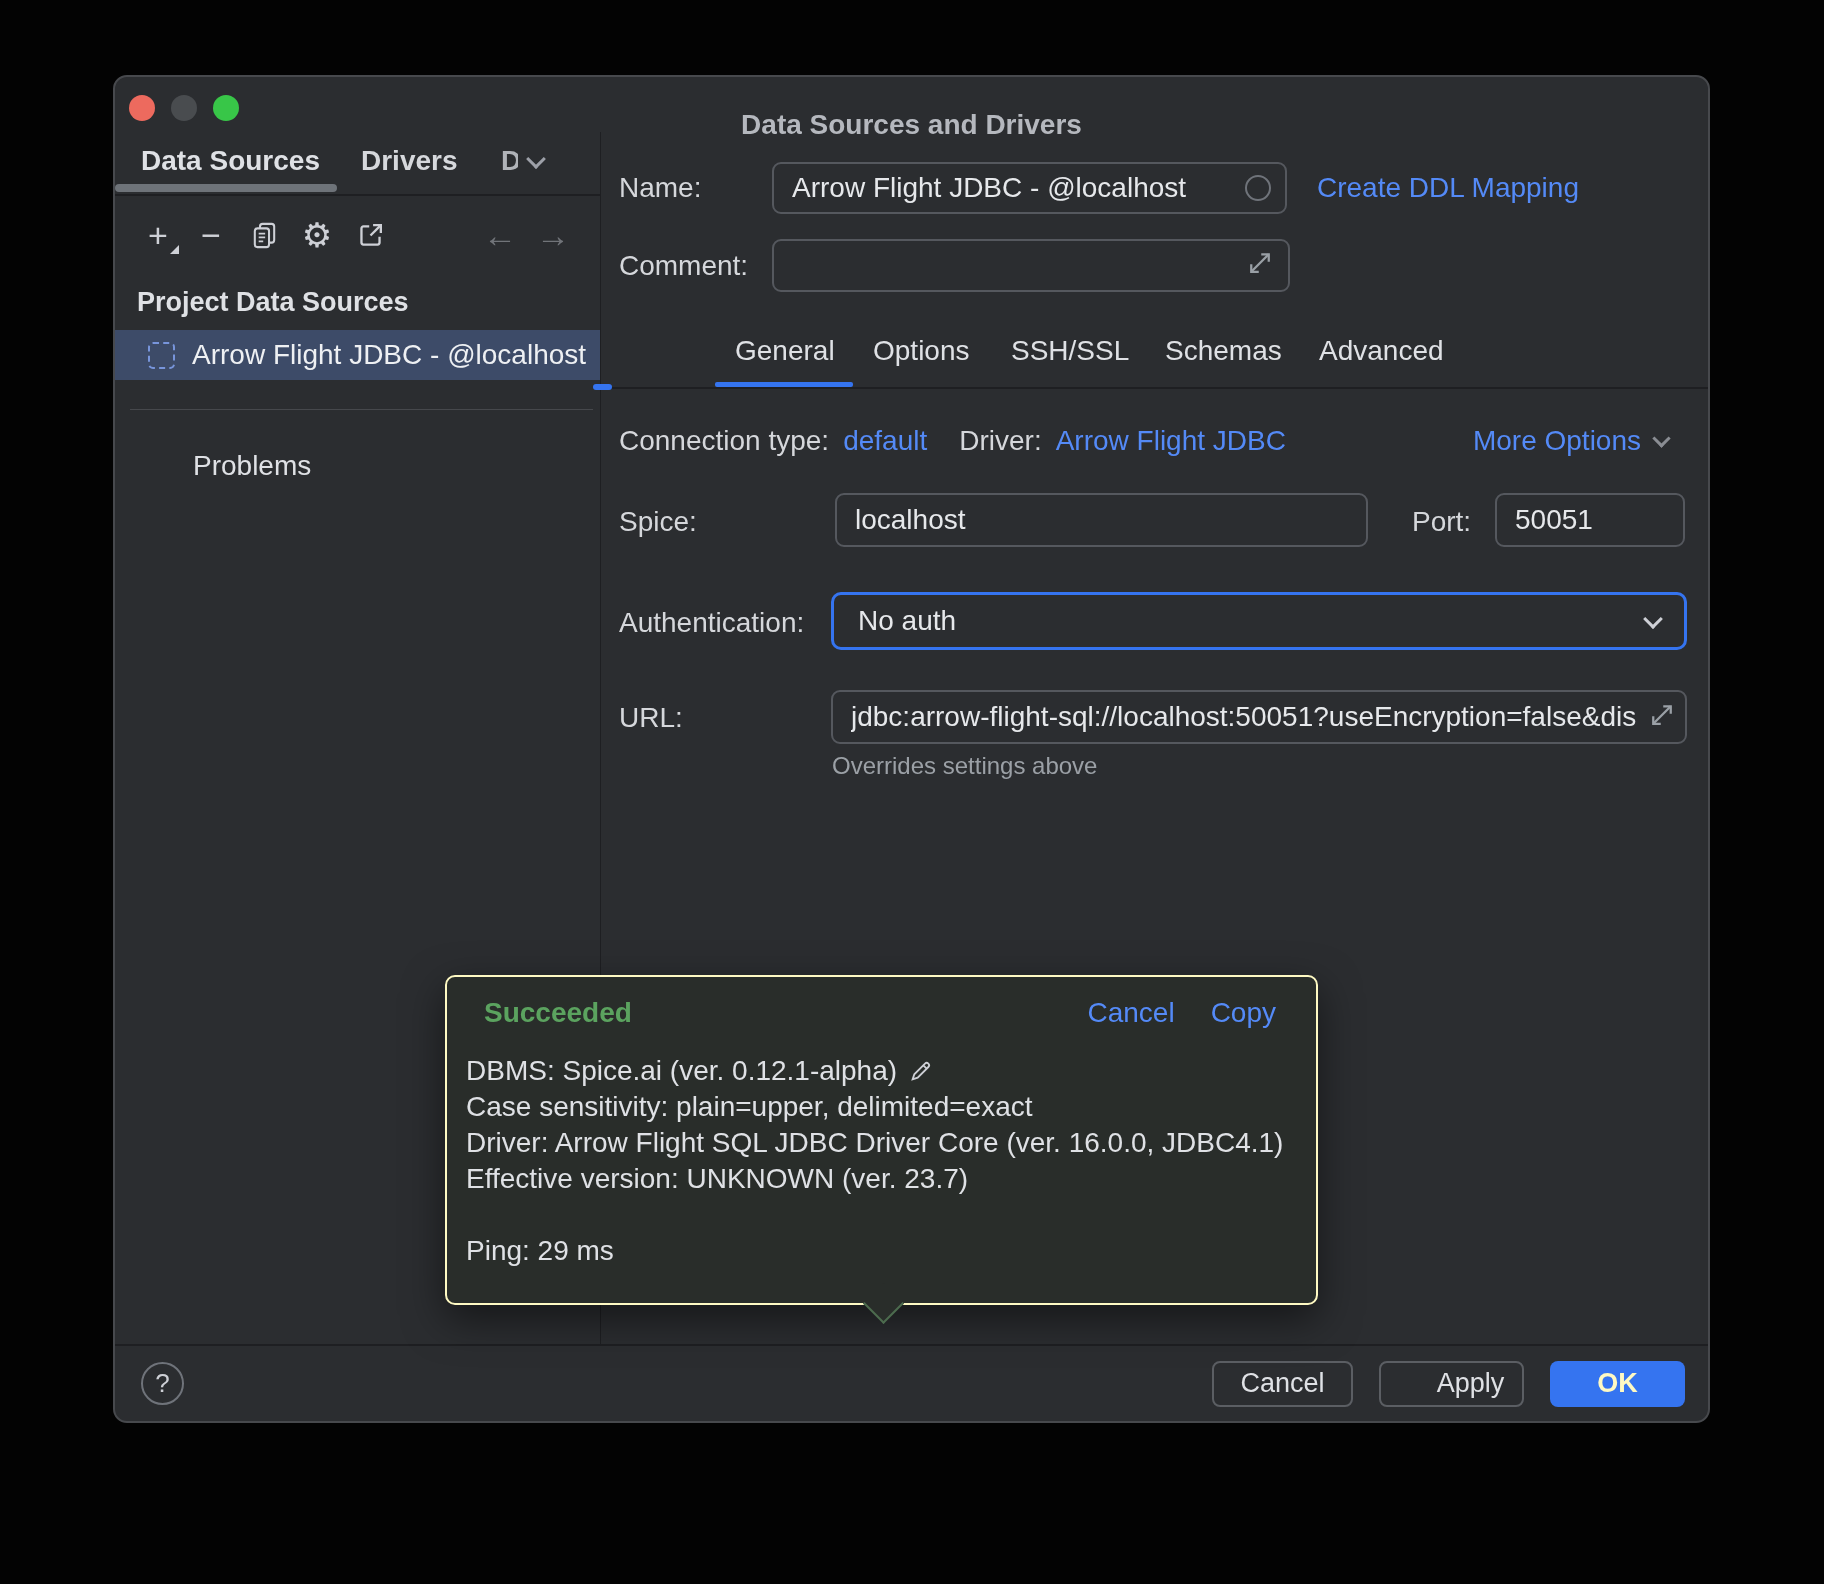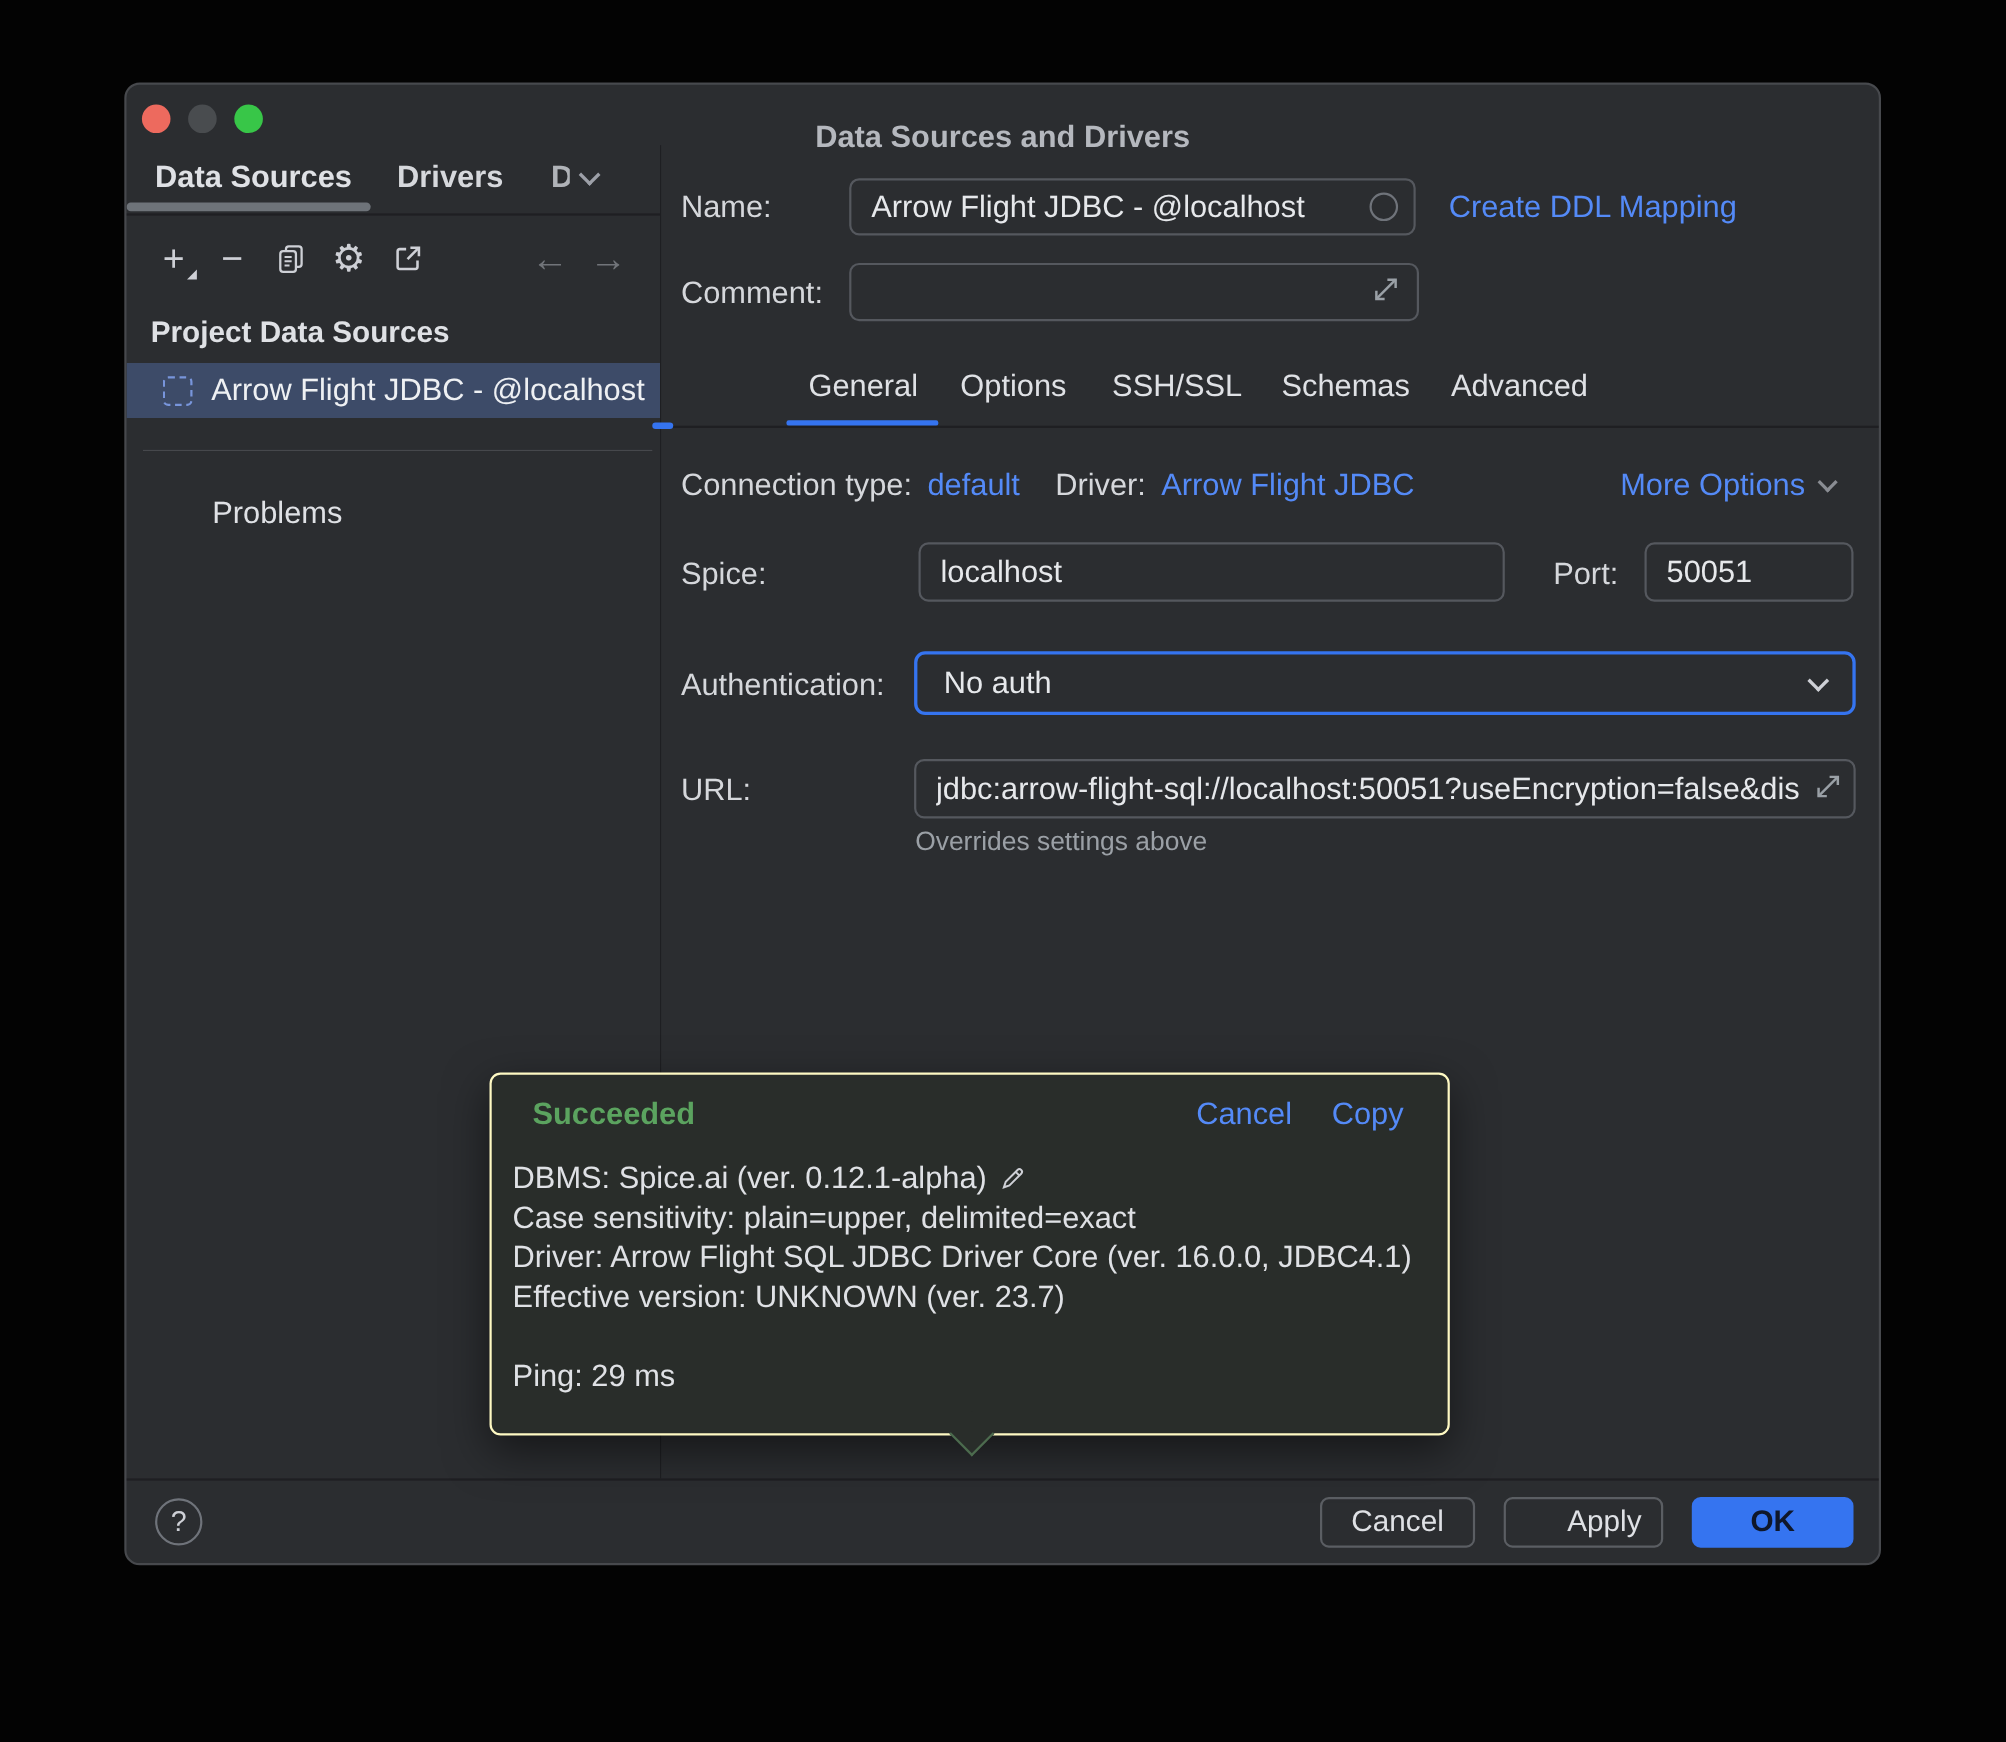--- a/index.html
+++ b/index.html
@@ -98,21 +98,21 @@
   .footer{position:absolute;left:0;right:0;bottom:0;height:77px;border-top:2px solid #1e1f22;
           display:flex;align-items:center;padding:0 23px 0 26px;box-sizing:border-box;}
   .help{width:43px;height:43px;border-radius:50%;border:2.5px solid #6f737a;box-sizing:border-box;
         display:flex;align-items:center;justify-content:center;font-size:26px;color:#ced0d6;cursor:pointer;}
   .btns{margin-left:auto;display:flex;gap:26px;}
   .btn{height:46px;border-radius:8px;border:2px solid #5b5e63;background:transparent;color:#dfe1e5;
        font-size:27px;display:flex;align-items:center;justify-content:center;cursor:pointer;
        font-family:"Liberation Sans","DejaVu Sans",sans-serif;}
   .btn.cancel{width:141px;}
   .btn.apply{width:145px;padding-left:44px;}
-  .btn.ok{width:147px;background:#3574f0;border:none;color:#0f172a;font-weight:700;}
+  .btn.ok{width:135px;background:#3574f0;border:none;color:#fef9c3;font-weight:700;}
 </style>
 </head>
 <body>
 
 <div class="stage">
   <div class="window">
 
     <div class="traffic">
       <span class="light close"></span>
       <span class="light min"></span>

